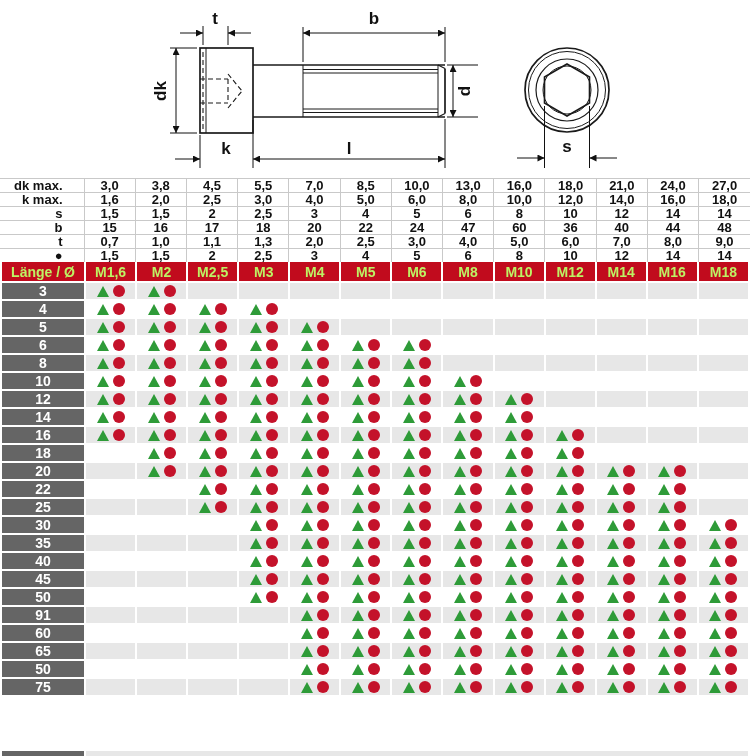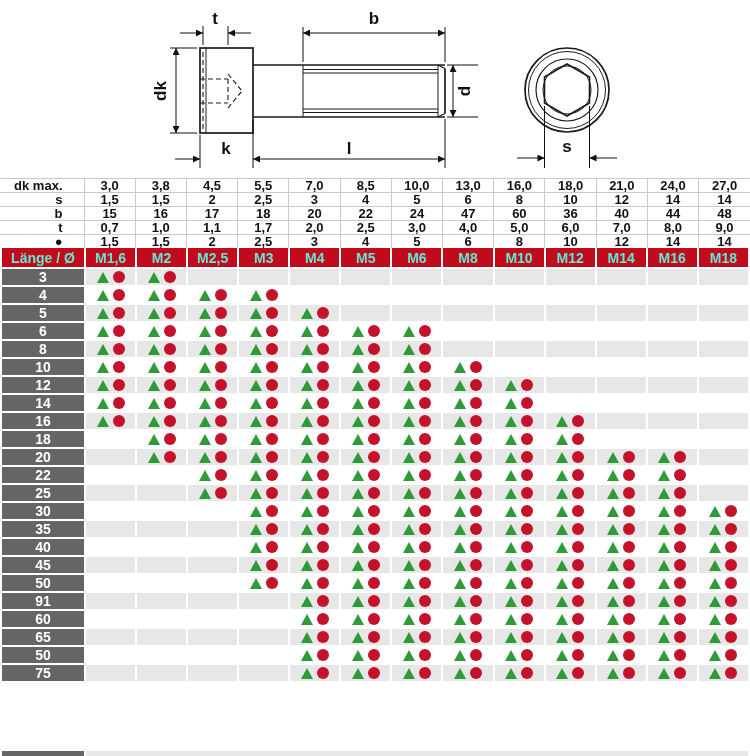--- a/index.html
+++ b/index.html
@@ -19,21 +19,21 @@
     overflow:hidden; white-space:nowrap;
   }
   table.spec td.lbl { text-align:right; padding-right:21px; }
   table.spec td:first-child { border-left:none; }
   table.spec td:last-child { border-right:none; }
   table.spec tr:last-child td { border-bottom:none; }
 
   
   table.matrix { border-collapse:separate; border-spacing:2px; table-layout:fixed; width:750px; margin-top:-2px; }
   table.matrix th.hdr {
-    background:var(--red,#c10b1d); color:#5eead4; font-size:14px; font-weight:bold;
+    background:var(--red,#c10b1d); color:#bef264; font-size:14px; font-weight:bold;
     height:19px; padding:0; text-align:center; white-space:nowrap; overflow:hidden;
   }
   table.matrix td.rowlbl {
     background:var(--gray,#656565); color:#fff; font-size:14px; font-weight:bold;
     text-align:center; padding:0; height:16px;
   }
   table.matrix td.cell { padding:0; height:16px; }
   table.matrix tr.alt td.cell { background:var(--alt,#e7e7e7); }
   table.matrix tr.plain td.cell { background:#fff; }
   .cellmark { display:flex; justify-content:center; align-items:center; gap:4px; height:100%; }
@@ -160,20 +160,36 @@
           <td>8,5</td>
           <td>10,0</td>
           <td>13,0</td>
           <td>16,0</td>
           <td>18,0</td>
           <td>21,0</td>
           <td>24,0</td>
           <td>27,0</td>
         </tr>
         <tr>
+          <td class="lbl">k max.</td>
+          <td>1,6</td>
+          <td>2,0</td>
+          <td>2,5</td>
+          <td>3,0</td>
+          <td>4,0</td>
+          <td>5,0</td>
+          <td>6,0</td>
+          <td>8,0</td>
+          <td>10,0</td>
+          <td>12,0</td>
+          <td>14,0</td>
+          <td>16,0</td>
+          <td>18,0</td>
+        </tr>
+        <tr>
           <td class="lbl">s</td>
           <td>1,5</td>
           <td>1,5</td>
           <td>2</td>
           <td>2,5</td>
           <td>3</td>
           <td>4</td>
           <td>5</td>
           <td>6</td>
           <td>8</td>
@@ -196,21 +212,21 @@
           <td>36</td>
           <td>40</td>
           <td>44</td>
           <td>48</td>
         </tr>
         <tr>
           <td class="lbl">t</td>
           <td>0,7</td>
           <td>1,0</td>
           <td>1,1</td>
-          <td>1,7</td>
+          <td>1,3</td>
           <td>2,0</td>
           <td>2,5</td>
           <td>3,0</td>
           <td>4,0</td>
           <td>5,0</td>
           <td>6,0</td>
           <td>7,0</td>
           <td>8,0</td>
           <td>9,0</td>
         </tr>

